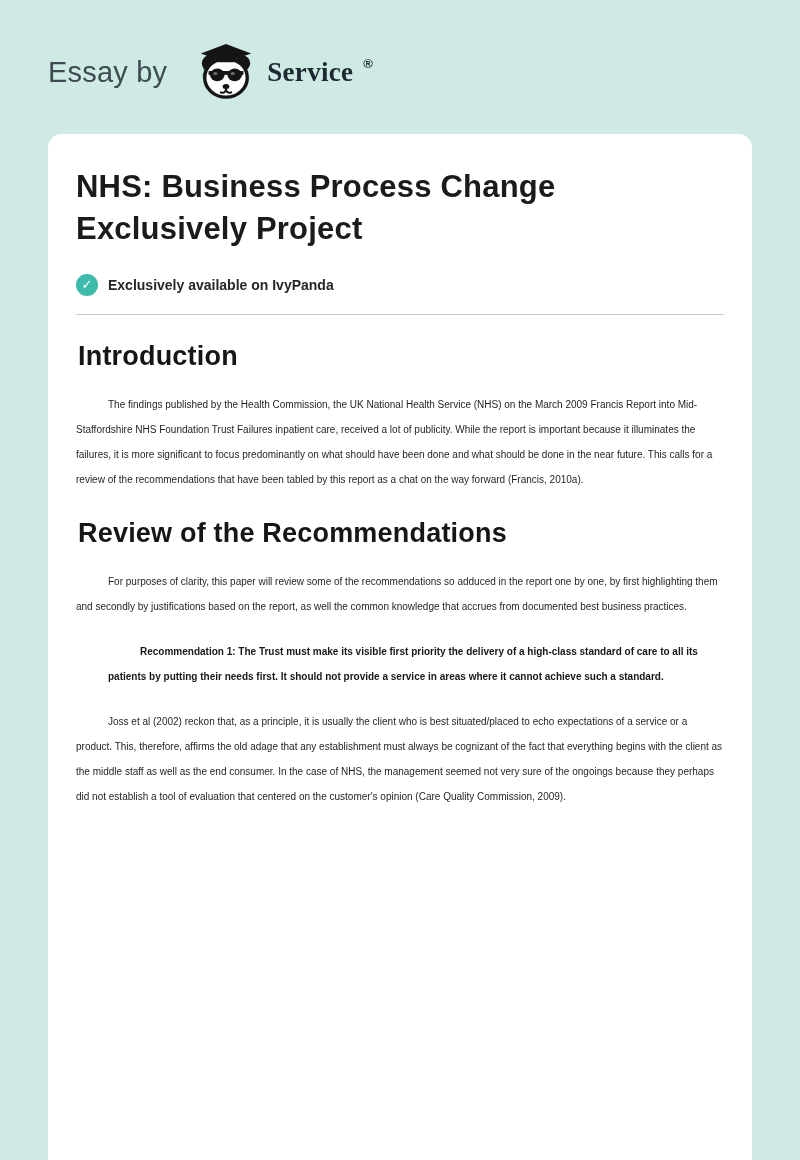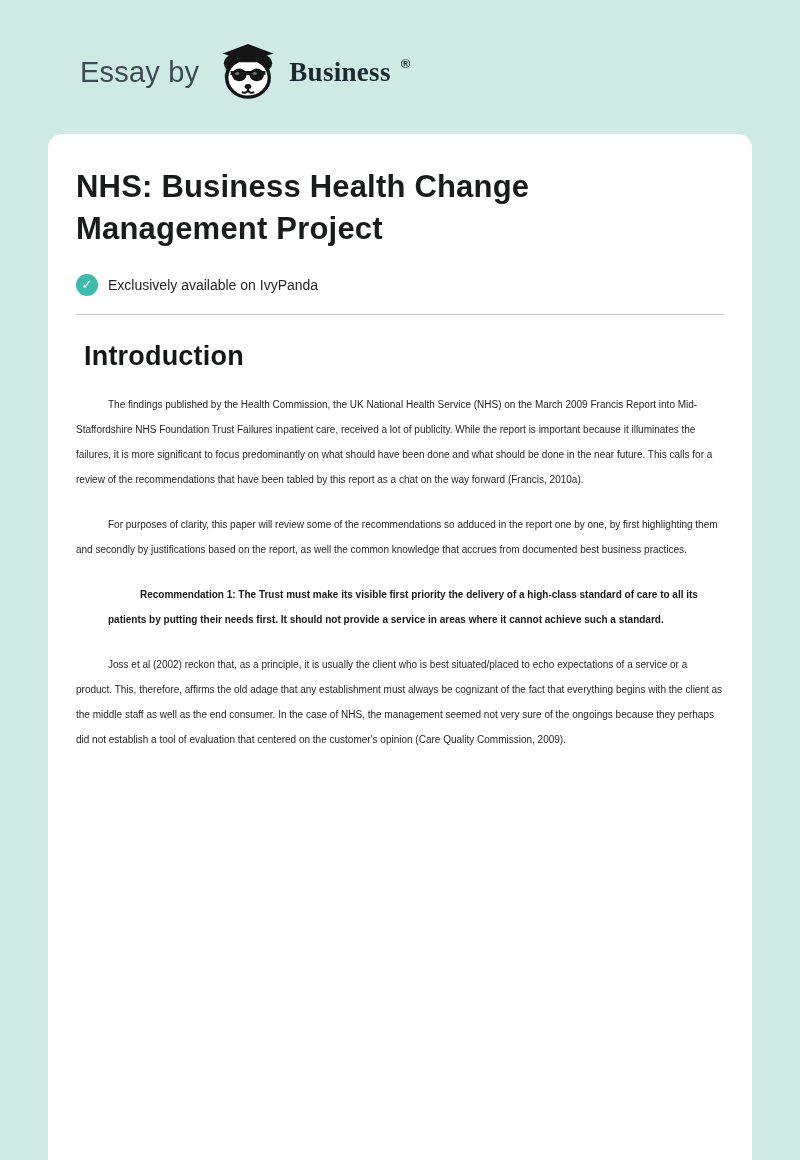--- a/index.html
+++ b/index.html
@@ -15,22 +15,21 @@
   .page {
     width: 800px;
     height: 1160px;
     overflow: hidden;
   }
   
   .site-header {
     display: flex;
     align-items: center;
     padding: 42px 48px 0 48px;
-    gap: 18px;
-    margin-left: 32px;
+    gap: 28px;
   }
   .essay-by {
     font-size: 29px;
     color: #3e4b52;
     font-weight: 400;
     letter-spacing: 0.2px;
   }
   .brand-lockup {
     display: flex;
     align-items: center;
@@ -86,33 +85,33 @@
     border-radius: 50%;
     background: #3ebbaa;
     color: #ffffff;
     font-size: 13px;
     line-height: 22px;
     text-align: center;
     flex: 0 0 auto;
   }
   .badge-text {
     font-size: 14px;
-    font-weight: 400;
+    font-weight: 700;
     color: #262626;
   }
   .divider {
     border: none;
     border-top: 1px solid #c9c9c9;
     margin: 0 0 10px 0;
   }
   .section-heading {
     font-size: 27px;
     font-weight: 700;
     color: #151617;
-    margin: 26px 0 20px 8px;
+    margin: 26px 0 20px 2px;
     letter-spacing: 0.2px;
   }
   .body-para {
     font-size: 10px;
     line-height: 25px;
     color: #1f1f1f;
     text-indent: 32px;
     margin: 0 0 20px 0;
   }
   .body-para.bold {
@@ -145,40 +144,41 @@
 
         <rect x="14" y="30" width="36" height="4" fill="#151515"></rect>
         <ellipse cx="23" cy="34" rx="7.5" ry="6.5" fill="#151515"></ellipse>
         <ellipse cx="41" cy="34" rx="7.5" ry="6.5" fill="#151515"></ellipse>
         <ellipse cx="21" cy="32.5" rx="2.2" ry="1.6" fill="#6f6f6f"></ellipse>
         <ellipse cx="39" cy="32.5" rx="2.2" ry="1.6" fill="#6f6f6f"></ellipse>
 
         <ellipse cx="32" cy="46" rx="3.5" ry="2.6" fill="#151515"></ellipse>
         <path d="M32 48.5 C32 52 28.5 53 26.5 52 M32 48.5 C32 52 35.5 53 37.5 52" stroke="#151515" stroke-width="2" fill="none" stroke-linecap="round"></path>
       </svg>
-      <span class="brand-name">Business</span>
+      <span class="brand-name">Service</span>
       <span class="registered">®</span>
     </span>
   </div>
 
   <div class="card">
 
-    <h1 class="article-title">NHS: Business Health Change Management Project</h1>
+    <h1 class="article-title">NHS: Business Process Change Exclusively Project</h1>
 
     <div class="badge-row">
       <span class="check-circle">✓</span>
       <span class="badge-text">Exclusively available on IvyPanda</span>
     </div>
 
     <hr class="divider">
 
     <h2 class="section-heading">Introduction</h2>
 
     <p class="body-para">The findings published by the Health Commission, the UK National Health Service (NHS) on the March 2009 Francis Report into Mid-Staffordshire NHS Foundation Trust Failures inpatient care, received a lot of publicity. While the report is important because it illuminates the failures, it is more significant to focus predominantly on what should have been done and what should be done in the near future. This calls for a review of the recommendations that have been tabled by this report as a chat on the way forward (Francis, 2010a).</p>
 
+    <h2 class="section-heading">Review of the Recommendations</h2>
 
     <p class="body-para">For purposes of clarity, this paper will review some of the recommendations so adduced in the report one by one, by first highlighting them and secondly by justifications based on the report, as well the common knowledge that accrues from documented best business practices.</p>
 
     <p class="body-para bold">Recommendation 1: The Trust must make its visible first priority the delivery of a high-class standard of care to all its patients by putting their needs first. It should not provide a service in areas where it cannot achieve such a standard.</p>
 
     <p class="body-para">Joss et al (2002) reckon that, as a principle, it is usually the client who is best situated/placed to echo expectations of a service or a product. This, therefore, affirms the old adage that any establishment must always be cognizant of the fact that everything begins with the client as the middle staff as well as the end consumer. In the case of NHS, the management seemed not very sure of the ongoings because they perhaps did not establish a tool of evaluation that centered on the customer's opinion (Care Quality Commission, 2009).</p>
 
 
   </div>
 </div>

